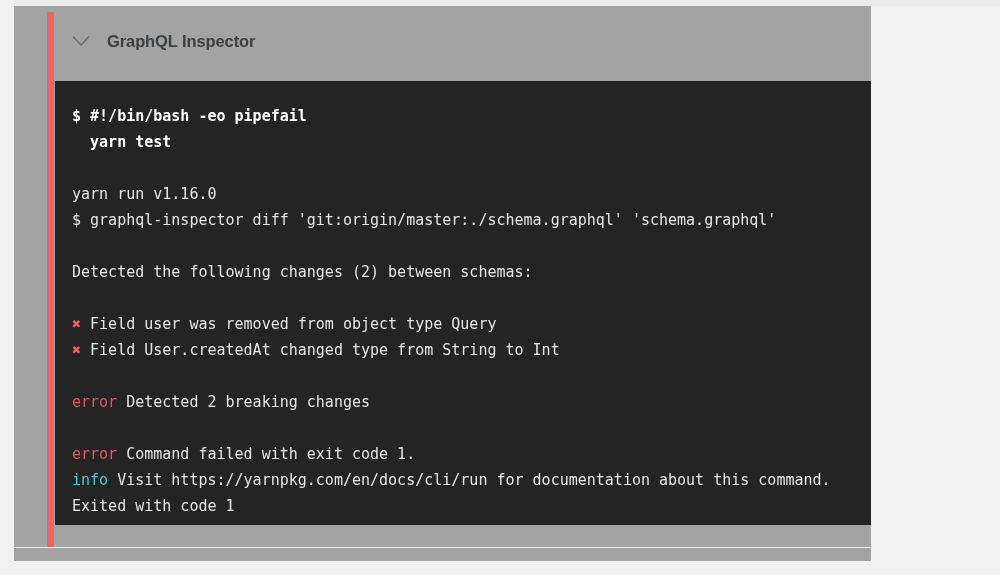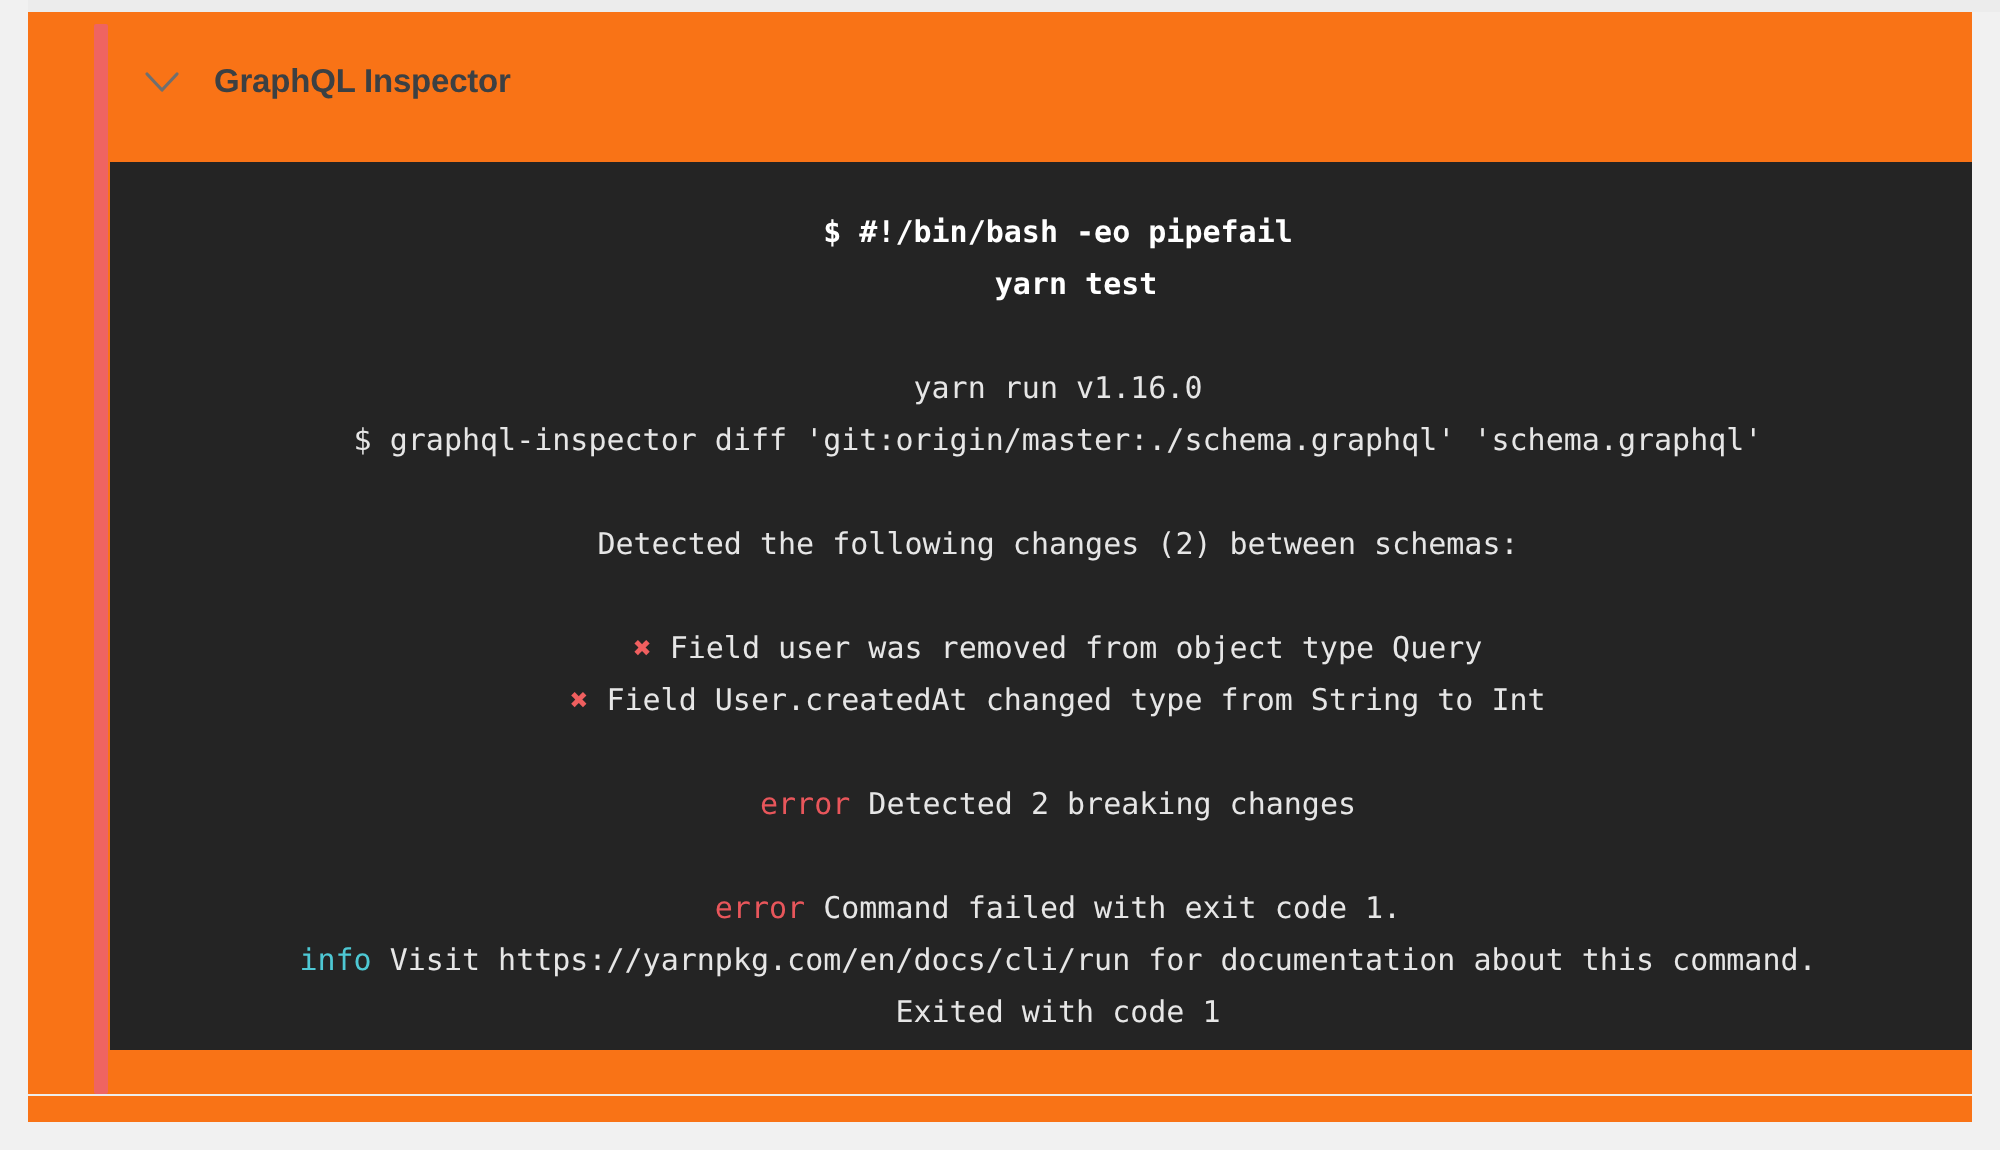--- a/index.html
+++ b/index.html
@@ -30,26 +30,25 @@
     width: 986px;
     height: 6px;
     background: #ececec;
   }
 
   
   .log-card {
     position: absolute;
     left: 14px;
     top: 6px;
-    width: 972px;
+    width: 857px;
     height: 555px;
-    background: #f97316;
+    background: #a3a3a3;
     box-sizing: border-box;
     overflow: hidden;
-    text-align: center;
   }
 
   
   .accent-bar {
     position: absolute;
     left: 33px;
     top: 6px;
     width: 7px;
     height: 535px;
     background: #ef6461;

